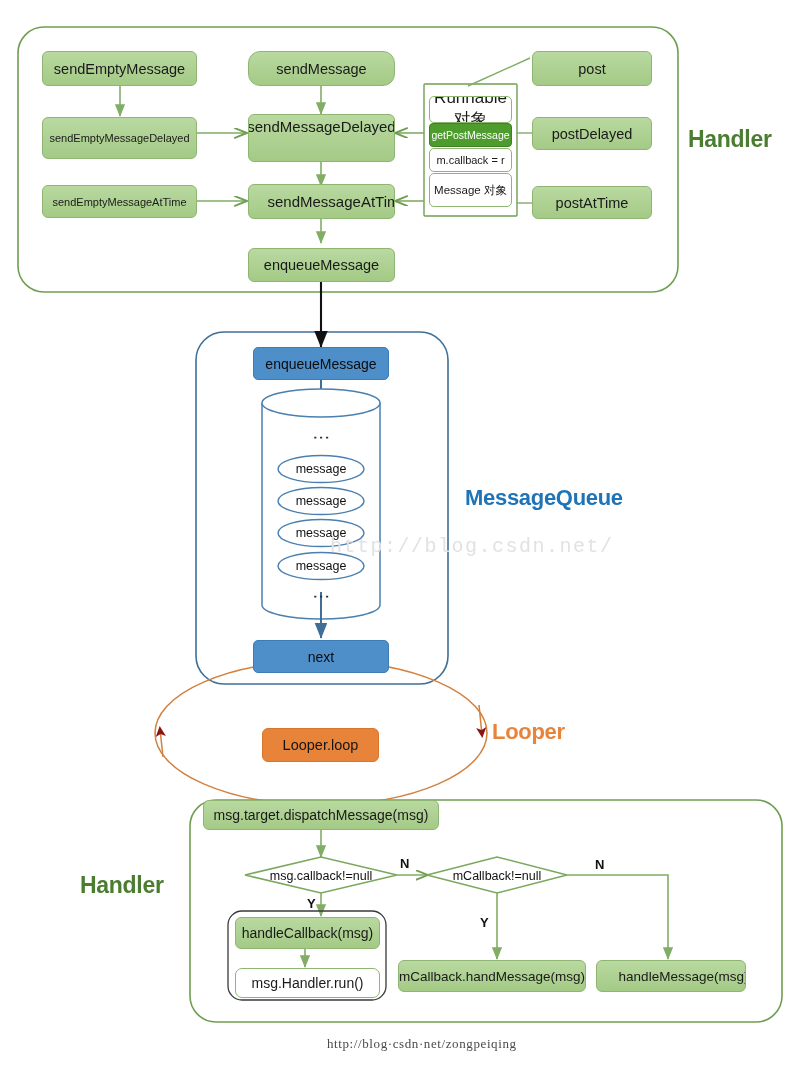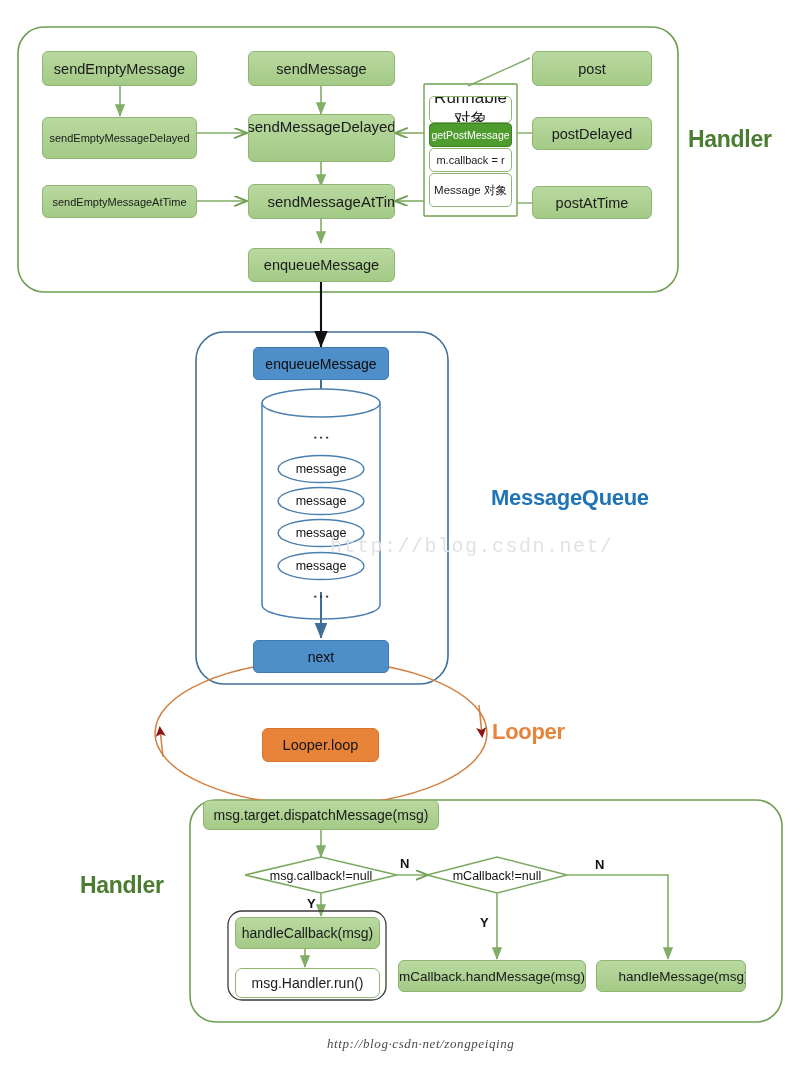--- a/index.html
+++ b/index.html
@@ -28,21 +28,21 @@
   .edgelabel{position:absolute;font-size:13px;font-weight:bold;color:#111;}
 
   
   .cyl-label{position:absolute;display:flex;align-items:center;justify-content:center;
              font-size:12.5px;color:#111;white-space:nowrap;}
 
   
   .wm{position:absolute;font-family:Liberation Mono, monospace;
       color:#e2e2e6;white-space:nowrap;letter-spacing:1.5px;text-align:right;}
   .footer{position:absolute;font-family:"Liberation Serif","DejaVu Serif",serif;
-          font-style:italic;font-size:13px;color:#4a4a4a;letter-spacing:.6px;white-space:nowrap;}
+          font-size:13px;color:#4a4a4a;letter-spacing:.6px;white-space:nowrap;}
 </style>
 </head>
 <body>
 
 <div id="stage">
 
   <svg class="layer" viewBox="0 0 793 1075">
     <defs>
       <marker id="ahGreen" markerWidth="9" markerHeight="9" refX="7.4" refY="3.2" orient="auto">
         <path d="M0,0 L8,3.2 L0,6.4" fill="none" stroke="#6f9e52" stroke-width="1.2"></path>
@@ -131,21 +131,21 @@
 
     <path d="M305,949 L305,967" stroke="#82ad66" stroke-width="1.6" fill="none" marker-end="url(#ahGreenF)"></path>
 
     <rect x="228" y="911" width="158" height="89" rx="14" ry="14" fill="none" stroke="#3a3a3a" stroke-width="1.3"></rect>
   </svg>
 
   <div class="sectlabel lbl-handler" style="left:688px;top:126px;font-size:23px;">Handler</div>
 
   <div class="node green" style="left:42px;top:51px;width:155px;height:35px;font-size:14.5px;">sendEmptyMessage</div>
 
-  <div class="node green" style="left:248px;top:51px;width:147px;height:35px;font-size:14.5px;">sendMessage</div>
+  <div class="node green" style="left:248px;top:51px;width:147px;height:35px;font-size:14.5px;border-radius:12px;">sendMessage</div>
 
   <div class="node green" style="left:532px;top:51px;width:120px;height:35px;font-size:14.5px;">post</div>
 
   <div class="node green" style="left:42px;top:117px;width:155px;height:42px;font-size:11px;">sendEmptyMessageDelayed</div>
 
   <div class="node green" style="left:248px;top:114px;width:147px;height:48px;font-size:15px;line-height:17px;padding:0 2px;align-items:flex-start;padding-top:3px;">sendMessageDelayed</div>
 
   <div class="node green" style="left:532px;top:117px;width:120px;height:33px;font-size:14.5px;">postDelayed</div>
 
   <div class="node green" style="left:42px;top:185px;width:155px;height:33px;font-size:11px;">sendEmptyMessageAtTime</div>
@@ -154,21 +154,21 @@
 
   <div class="node green" style="left:532px;top:186px;width:120px;height:33px;font-size:14.5px;">postAtTime</div>
 
   <div class="node green" style="left:248px;top:248px;width:147px;height:34px;font-size:14.5px;">enqueueMessage</div>
 
   <div class="node plain" style="left:429px;top:96px;width:83px;height:27px;font-size:17px;">Runnable 对象</div>
   <div class="node darkgreen" style="left:429px;top:123px;width:83px;height:24px;font-size:10.5px;">getPostMessage</div>
   <div class="node plain" style="left:429px;top:148px;width:83px;height:24px;font-size:11px;">m.callback = r</div>
   <div class="node plain" style="left:429px;top:173px;width:83px;height:34px;font-size:11.5px;">Message 对象</div>
 
-  <div class="sectlabel lbl-mq" style="left:465px;top:485px;font-size:22px;margin-left:26px;">MessageQueue</div>
+  <div class="sectlabel lbl-mq" style="left:465px;top:485px;font-size:22px;">MessageQueue</div>
 
   <div class="node blue" style="left:253px;top:347px;width:136px;height:33px;font-size:14px;">enqueueMessage</div>
 
   <div class="cyl-label" style="left:311px;top:424px;width:20px;height:26px;font-size:17px;color:#333;writing-mode:vertical-rl;">⋮</div>
 
   <div class="cyl-label" style="left:278px;top:456px;width:86px;height:26px;">message</div>
   <div class="cyl-label" style="left:278px;top:488px;width:86px;height:26px;">message</div>
   <div class="cyl-label" style="left:278px;top:520px;width:86px;height:26px;">message</div>
   <div class="cyl-label" style="left:278px;top:553px;width:86px;height:26px;">message</div>
 

